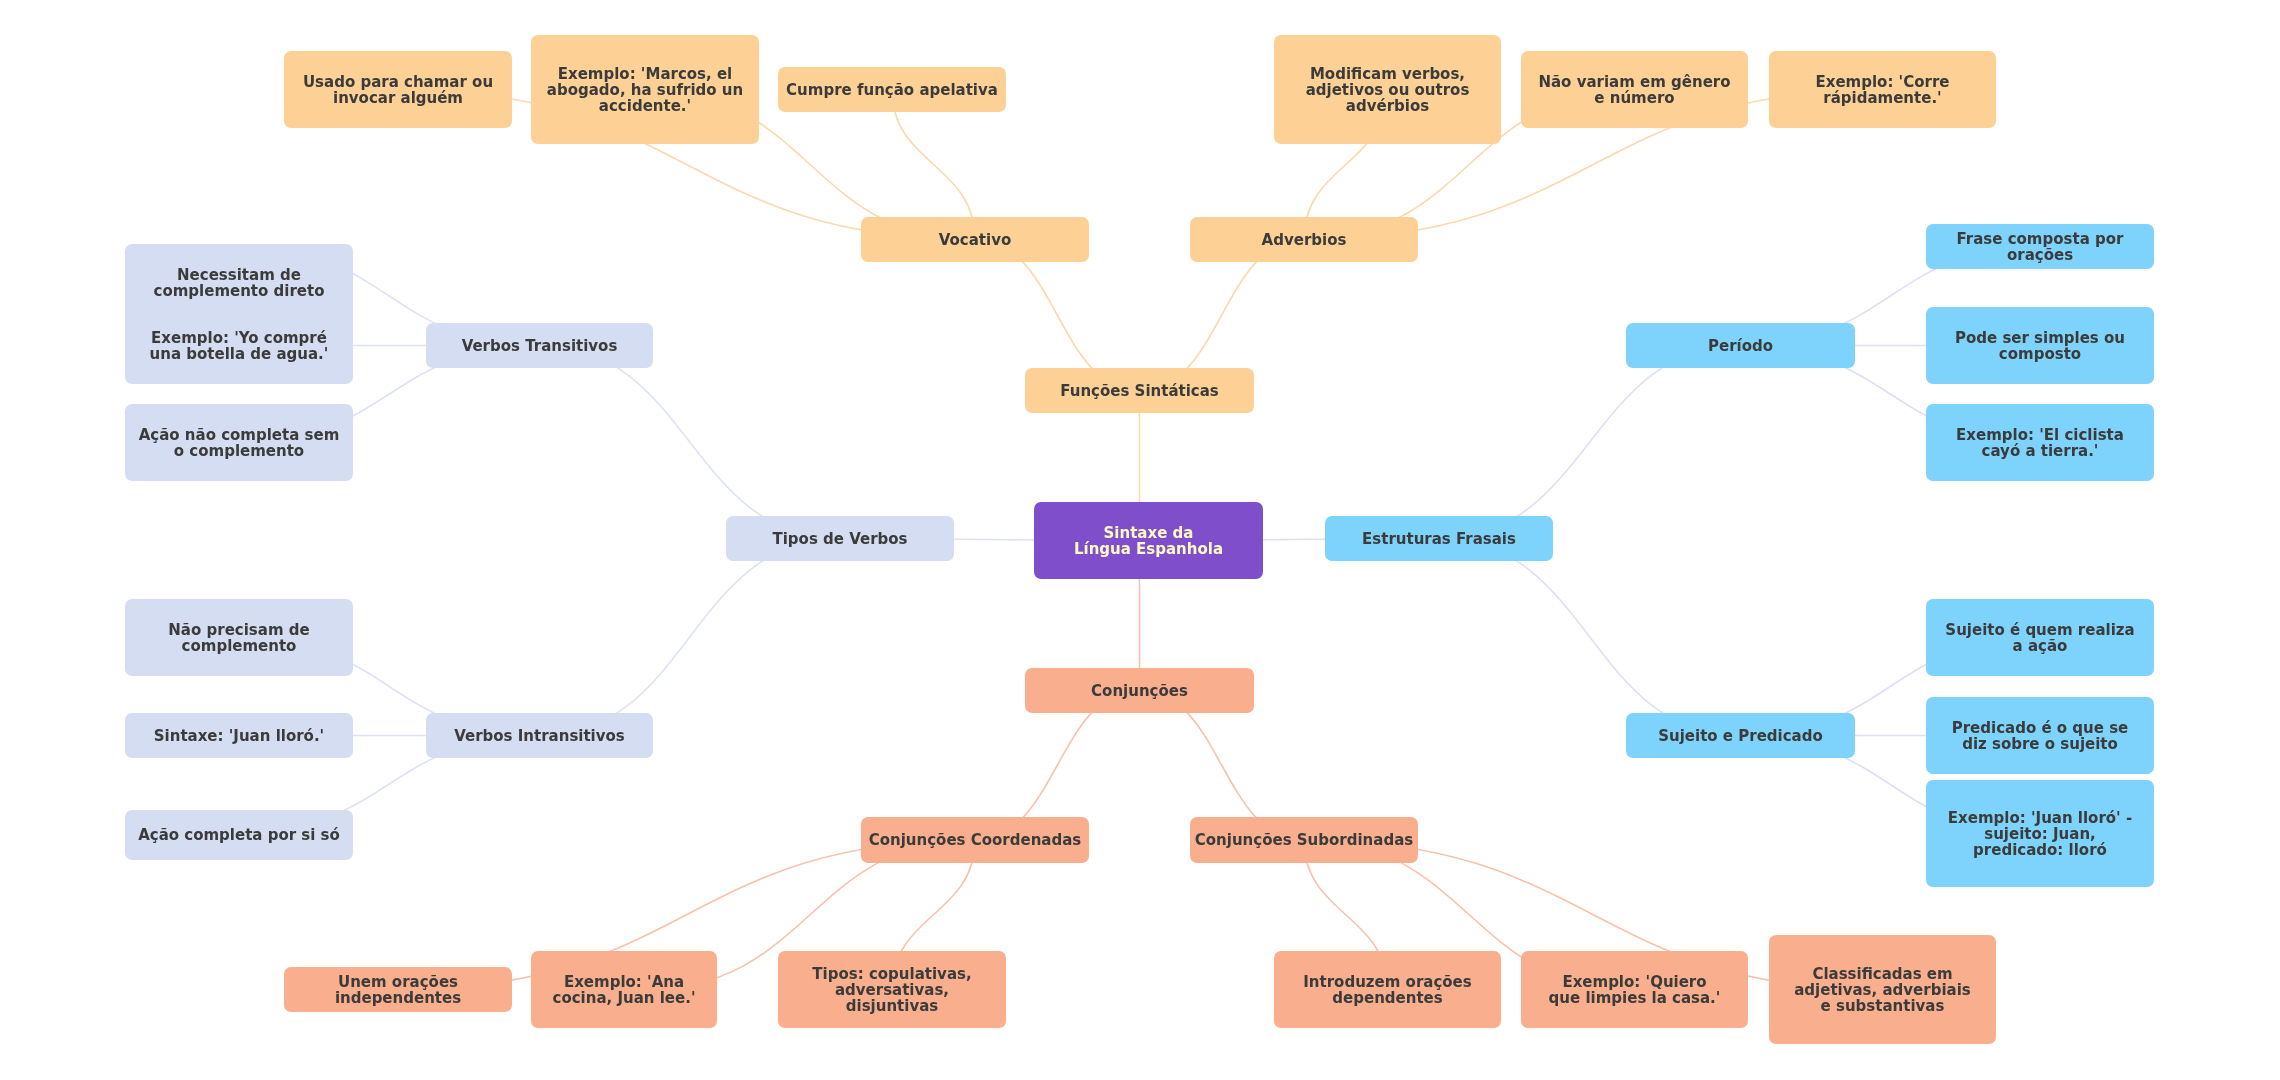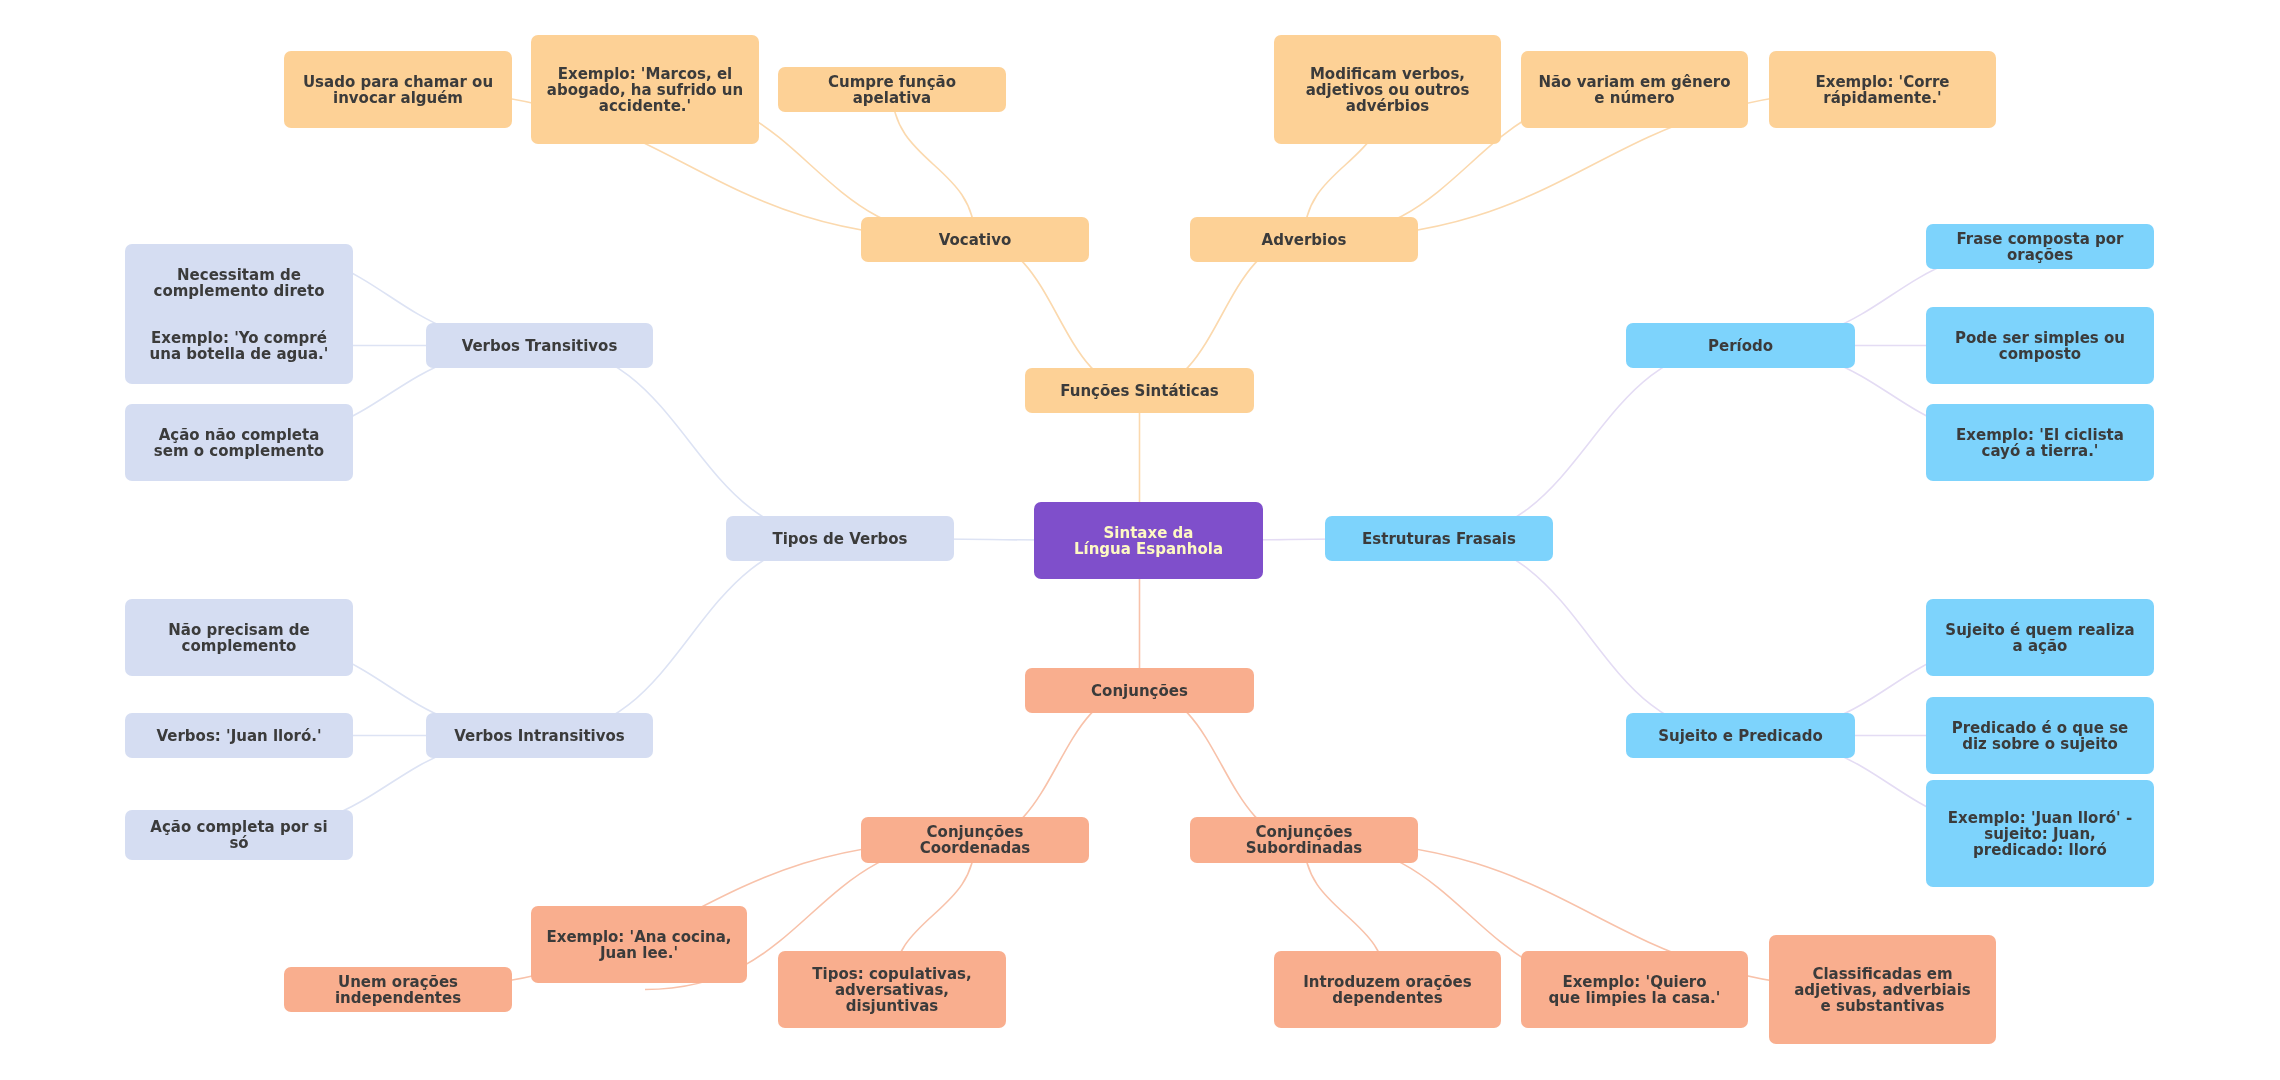--- a/index.html
+++ b/index.html
@@ -2,21 +2,21 @@
 <html><head>
 <meta charset="utf-8">
 <style>
   html, body { margin:0; padding:0; background:#ffffff; }
   body { width:2280px; height:1080px; position:relative; overflow:hidden;
          font-family: "DejaVu Sans", sans-serif; }
   #edges { position:absolute; left:0; top:0; width:2280px; height:1080px; }
   .node { position:absolute; box-sizing:border-box; border-radius:7px;
           display:flex; align-items:center; justify-content:center; text-align:center;
           font-weight:bold; font-size:15px; line-height:16px; color:#3b3b3b;
-          padding:0 14px; }
+          padding:0 2px; }
   .node span { display:block; }
   .c-funcoes { background:#fdd196; }
   .c-conj { background:#f9ae8e; }
   .c-verbos { background:#d5ddf2; }
   .c-estrut { background:#7dd3fc; }
   .c-root { background:#7f4fcb; color:#fef9c3;margin-left:9px; }
 </style>
 </head>
 <body>
 
@@ -106,21 +106,21 @@
 <div class="node c-verbos" style="left:125px;top:404px;width:228px;height:77px;">
     <span style="width:210px;">Ação não completa sem o complemento</span>
   </div>
 <div class="node c-verbos" style="left:426px;top:713px;width:227px;height:45px;">
     <span>Verbos Intransitivos</span>
   </div>
 <div class="node c-verbos" style="left:125px;top:599px;width:228px;height:77px;">
     <span style="width:160px;">Não precisam de complemento</span>
   </div>
 <div class="node c-verbos" style="left:125px;top:713px;width:228px;height:45px;">
-    <span>Verbos: 'Juan lloró.'</span>
+    <span>Sintaxe: 'Juan lloró.'</span>
   </div>
 <div class="node c-verbos" style="left:125px;top:810px;width:228px;height:50px;">
     <span>Ação completa por si só</span>
   </div>
 
 <div class="node c-estrut" style="left:1325px;top:516px;width:228px;height:45px;">
     <span>Estruturas Frasais</span>
   </div>
 <div class="node c-estrut" style="left:1626px;top:323px;width:229px;height:45px;">
     <span>Período</span>
@@ -149,21 +149,21 @@
 
 <div class="node c-conj" style="left:1025px;top:668px;width:229px;height:45px;">
     <span>Conjunções</span>
   </div>
 <div class="node c-conj" style="left:861px;top:817px;width:228px;height:46px;">
     <span>Conjunções Coordenadas</span>
   </div>
 <div class="node c-conj" style="left:284px;top:967px;width:228px;height:45px;">
     <span>Unem orações independentes</span>
   </div>
-<div class="node c-conj" style="left:531px;top:906px;width:216px;height:77px;">
+<div class="node c-conj" style="left:531px;top:951px;width:186px;height:77px;justify-content:flex-end;">
     <span style="width:205px;">Exemplo: 'Ana cocina, Juan lee.'</span>
   </div>
 <div class="node c-conj" style="left:778px;top:951px;width:228px;height:77px;">
     <span style="width:210px;">Tipos: copulativas, adversativas, disjuntivas</span>
   </div>
 <div class="node c-conj" style="left:1190px;top:817px;width:228px;height:46px;">
     <span>Conjunções Subordinadas</span>
   </div>
 <div class="node c-conj" style="left:1274px;top:951px;width:227px;height:77px;">
     <span style="width:180px;">Introduzem orações dependentes</span>

